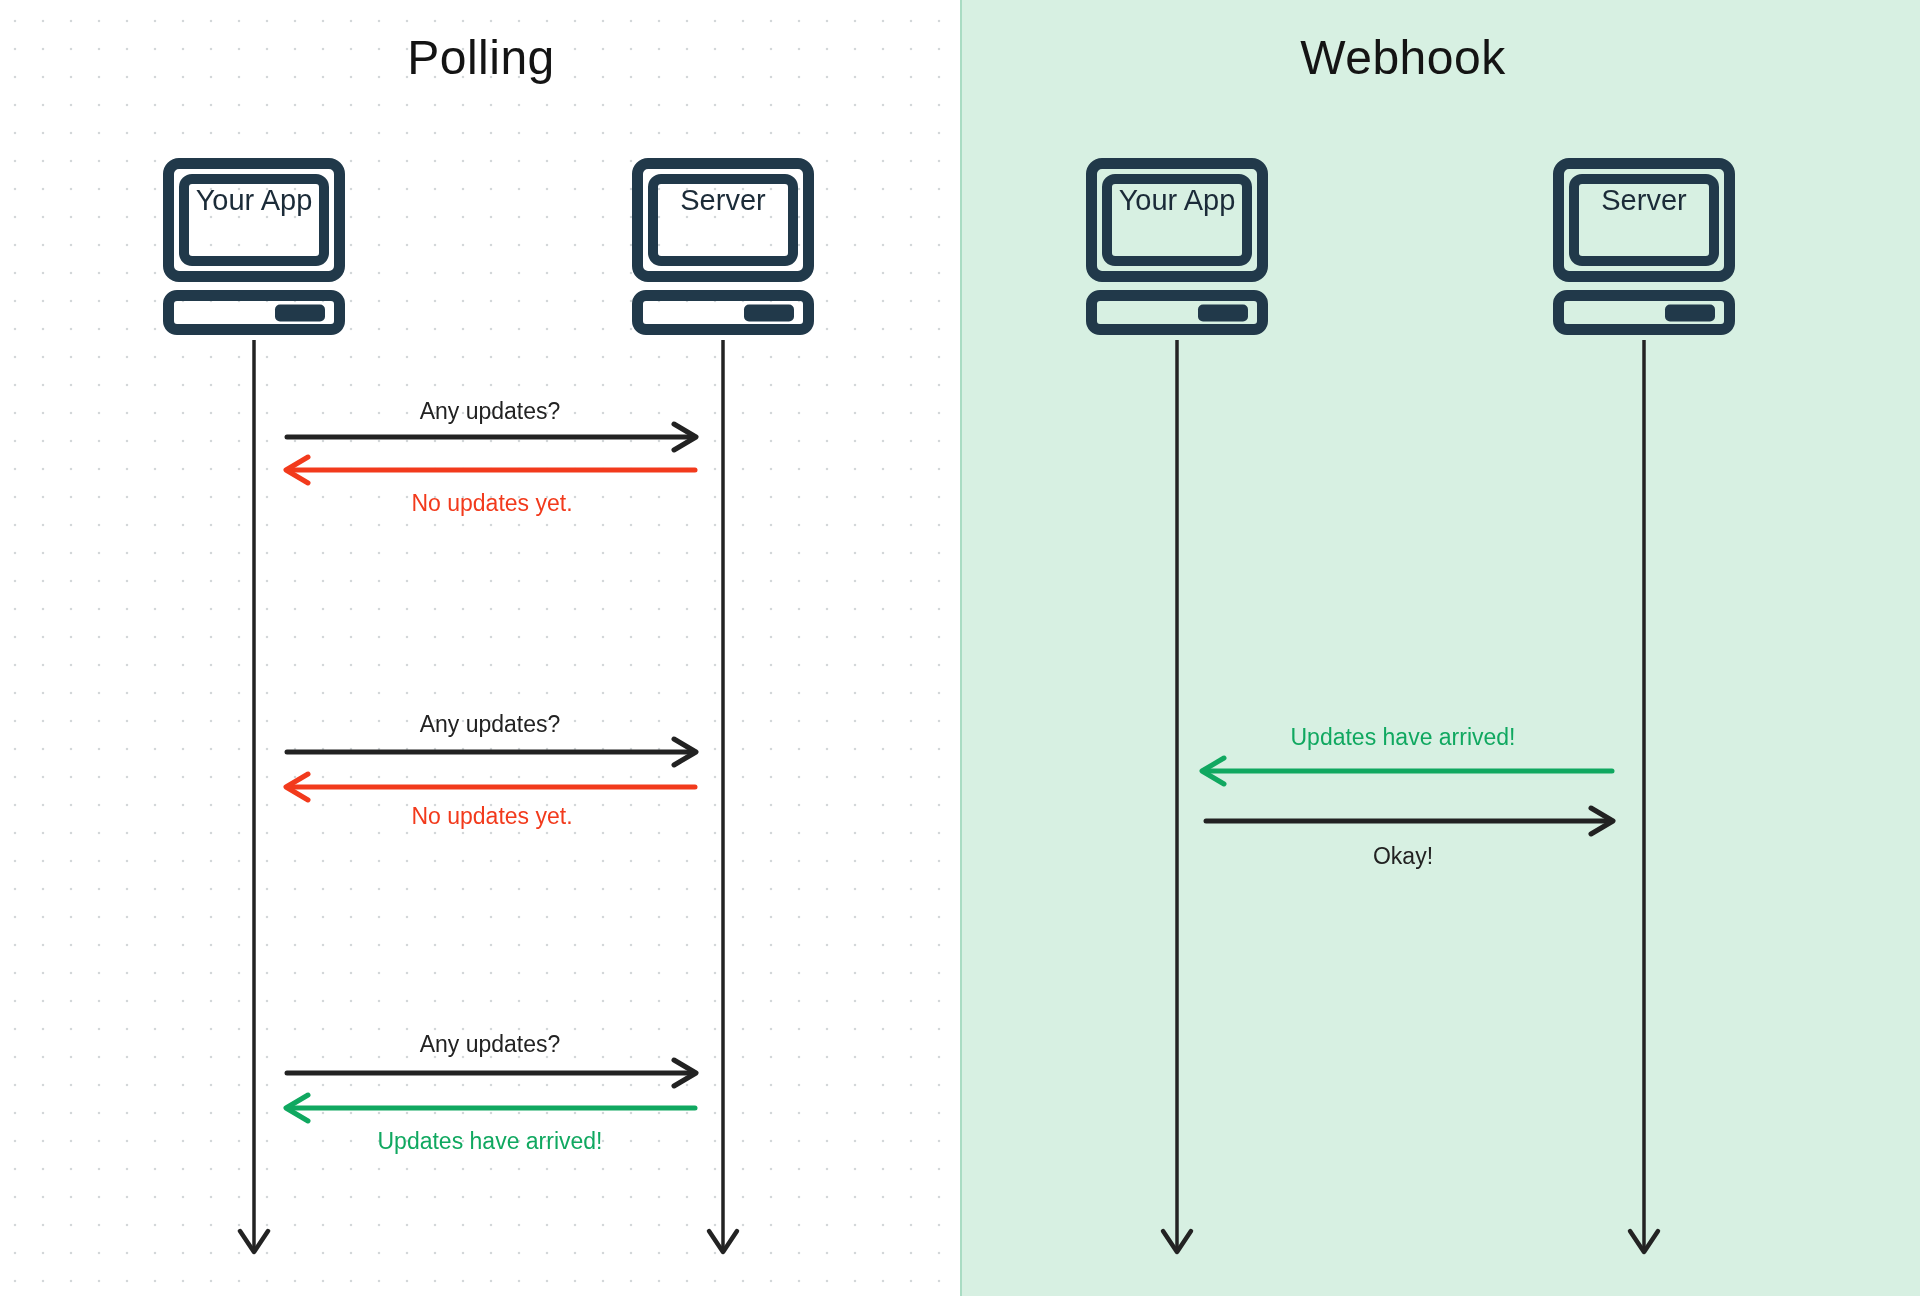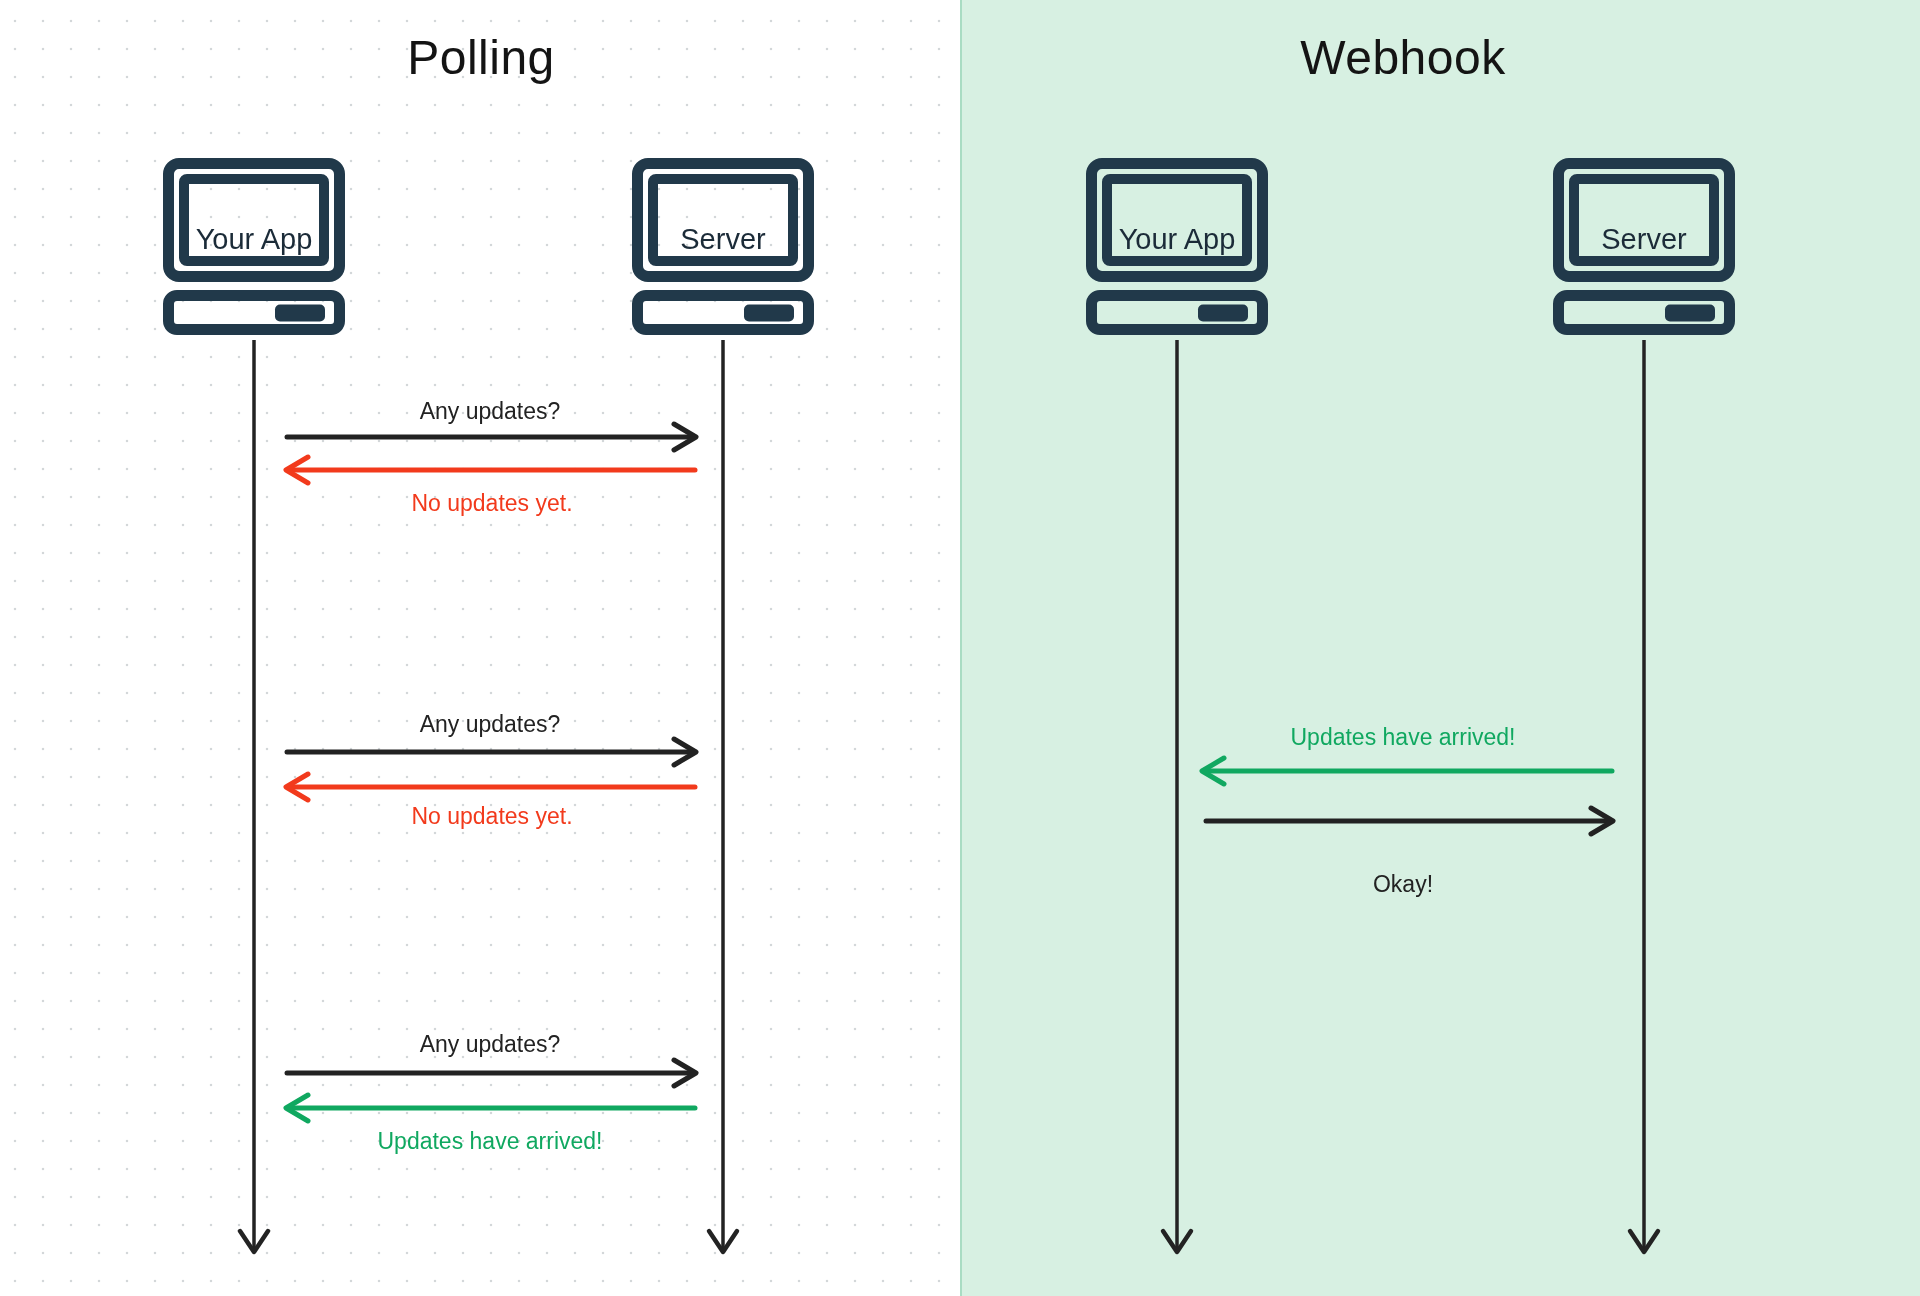--- a/index.html
+++ b/index.html
@@ -58,22 +58,22 @@
   .computer{position:absolute;width:182px;}
   .monitor{
     width:182px;height:124px;
     border:11px solid var(--navy);
     border-radius:16px;
     padding:5px;
   }
   .screen{
     width:100%;height:100%;
     border:10px solid var(--navy);
-    border-radius:8px;
-    display:flex;align-items:flex-end;justify-content:center;
+    border-radius:13px;
+    display:flex;align-items:flex-start;justify-content:center;
   }
   .screen-label{
     font-size:29px;
     color:#1b2b38;
     white-space:nowrap;
   }
   .keyboard{
     position:relative;
     margin-top:8px;
     width:182px;height:45px;
@@ -205,14 +205,14 @@
       <div class="screen">
         <span class="screen-label">Server</span>
       </div>
     </div>
     <div class="keyboard">
         <span class="key"></span>
       </div>
   </div>
 
   <div class="msg green" style="left:1403px;top:737px;">Updates have arrived!</div>
-  <div class="msg" style="left:1403px;top:884px;">Okay!</div>
+  <div class="msg" style="left:1403px;top:856px;">Okay!</div>
 </div>
 
 </body></html>

